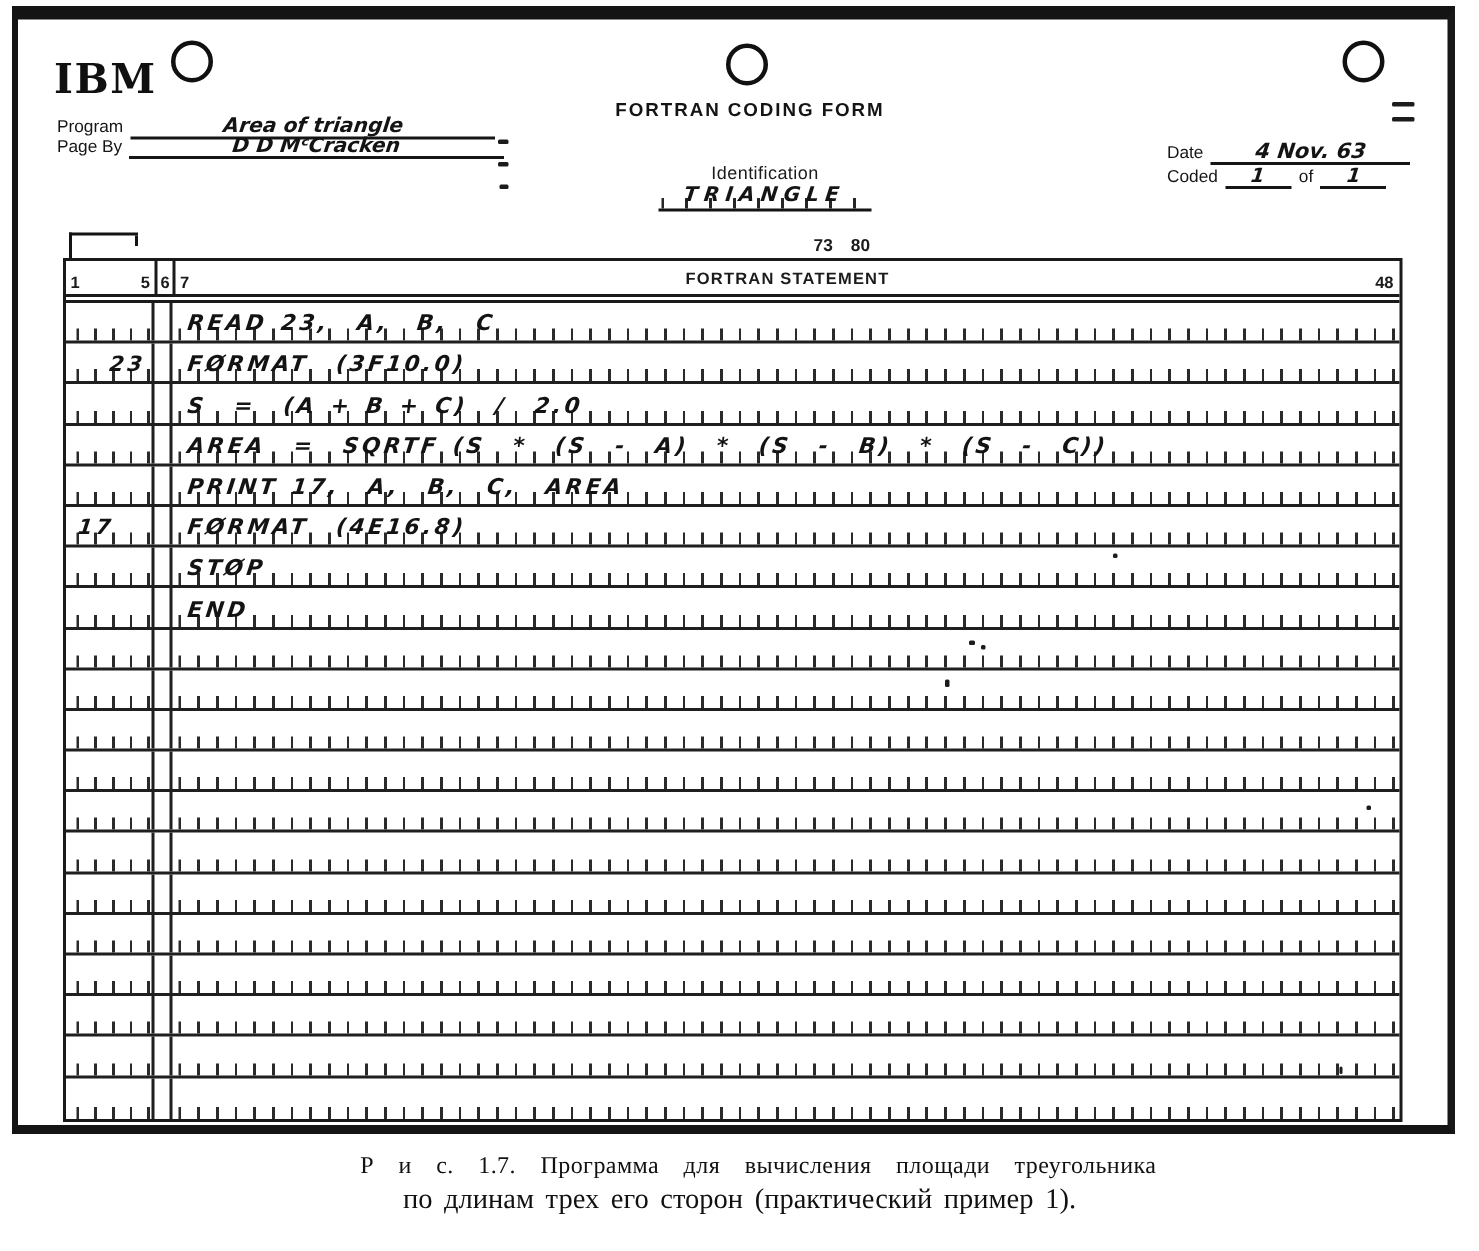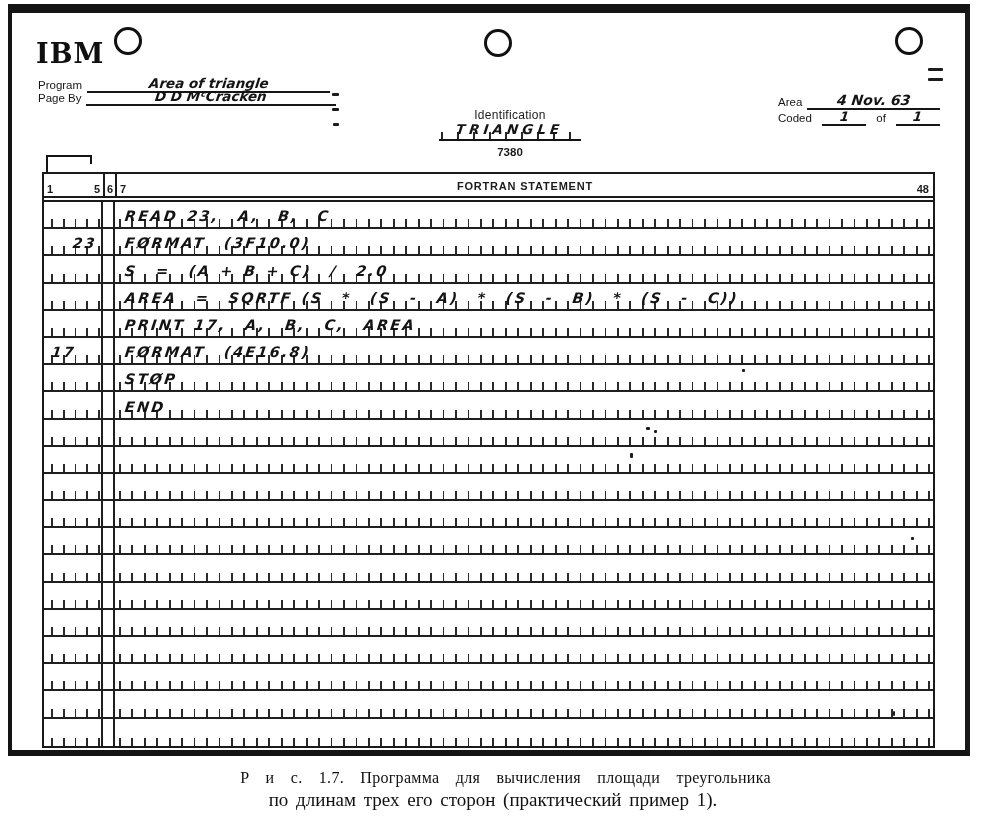--- a/index.html
+++ b/index.html
@@ -20,21 +20,21 @@
   .hole-1{left:102px;top:14px;}
   .hole-2{left:472px;top:16px;}
   .hole-3{left:883px;top:14px;}
   
   .brand{
     position:absolute;left:24px;top:27px;
     font-family:"DejaVu Serif",serif;font-weight:bold;font-size:27px;line-height:27px;
     letter-spacing:1px;color:#101010;transform:scaleY(1.02);
   }
   
-  .fld{position:absolute;display:flex;align-items:flex-end;gap:5px;justify-content:space-between;}
+  .fld{position:absolute;display:flex;align-items:flex-end;gap:5px;}
   .fld .lbl{font-size:11.5px;line-height:13px;color:#161616;white-space:nowrap;padding-bottom:1px;}
   .fld .ul{border-bottom:2px solid #161616;text-align:center;height:17px;box-sizing:border-box;}
   .hwv{
     font-family:"DejaVu Sans",sans-serif;font-style:italic;font-weight:600;
     transform:skewX(-7deg);display:inline-block;color:#141414;white-space:pre;
   }
   .f-program{left:26px;top:63px;width:292px;}
   .f-coded{left:26px;top:76px;width:298px;}
   .f-checked{left:26px;top:89px;width:312px;}
   .f-program .ul,.f-coded .ul,.f-checked .ul{flex:1;font-size:13.5px;line-height:15px;}
@@ -45,22 +45,22 @@
   }
   
   .ident{position:absolute;left:423px;top:95px;width:150px;text-align:center;}
   .id-label{font-size:12px;font-weight:normal;letter-spacing:.3px;}
   .id-value{
     margin:0 auto;width:142px;height:17px;border-bottom:2.5px solid #141414;
     font-size:13.5px;line-height:15px;letter-spacing:4px;text-align:center;
     background-image:repeating-linear-gradient(90deg,#262626 0 1.8px,transparent 1.8px 16px);
     background-size:100% 7px;background-repeat:no-repeat;background-position:2px 100%;
   }
-  .id-nums{display:flex;justify-content:center;width:142px;margin:1px auto 0;
-    font-size:11.5px;font-weight:bold;padding:4px 1px;box-sizing:border-box;}
+  .id-nums{display:flex;justify-content:flex-end;width:142px;margin:1px auto 0;
+    font-size:11.5px;font-weight:bold;padding:16px 1px;box-sizing:border-box;gap:12px;}
   
   .f-date{left:766px;top:80px;width:162px;}
   .f-date .ul{flex:1;font-size:14px;line-height:15px;}
   .f-page{left:766px;top:96px;width:162px;}
   .f-page .ul{width:44px;font-size:13px;line-height:15px;}
   
   .arrow-mark{position:absolute;left:34px;top:142px;width:44px;height:25px;
     border-top:2.5px solid #141414;border-left:2.5px solid #141414;}
   .arrow-mark::after{content:"";position:absolute;right:0;top:0;width:2.5px;height:7px;background:#141414;}
   .arrow-head{position:absolute;left:-5px;bottom:-4px;width:0;height:0;
@@ -118,32 +118,33 @@
 
   <div class="fld f-program">
     <span class="lbl">Program</span>
     <span class="ul"><span class="hwv">Area of triangle</span></span>
   </div>
   <div class="fld f-coded">
     <span class="lbl">Page By</span>
     <span class="ul"><span class="hwv">D D MᶜCracken</span></span>
   </div>
 
+  <div class="form-title">FORTRAN CODING FORM</div>
 
   <div class="ident">
     <div class="id-label">Identification</div>
     <div class="id-value"><span class="hwv">TRIANGLE</span></div>
     <div class="id-nums">
       <span>73</span>
       <span>80</span>
     </div>
   </div>
 
   <div class="fld f-date">
-    <span class="lbl">Area</span>
+    <span class="lbl">Date</span>
     <span class="ul"><span class="hwv">4 Nov. 63</span></span>
   </div>
   <div class="fld f-page">
     <span class="lbl">Coded</span>
     <span class="ul"><span class="hwv">1</span></span>
     <span class="lbl">of</span>
     <span class="ul"><span class="hwv">1</span></span>
   </div>
 
   <div class="arrow-mark">

